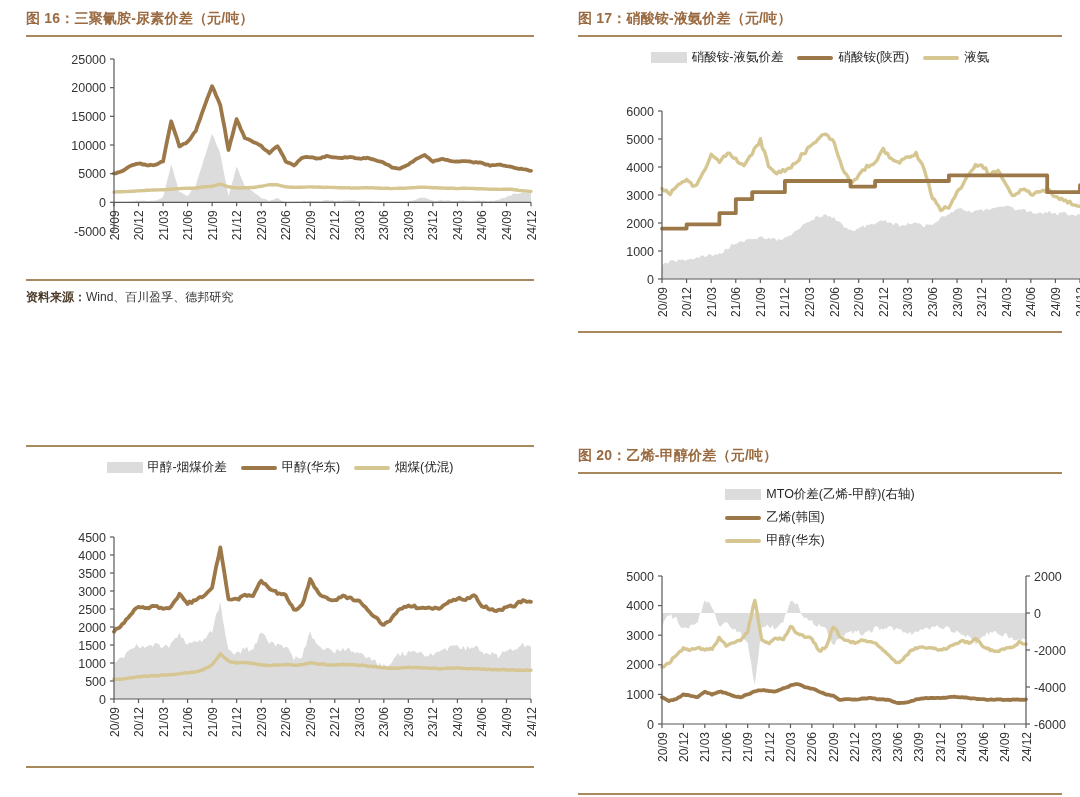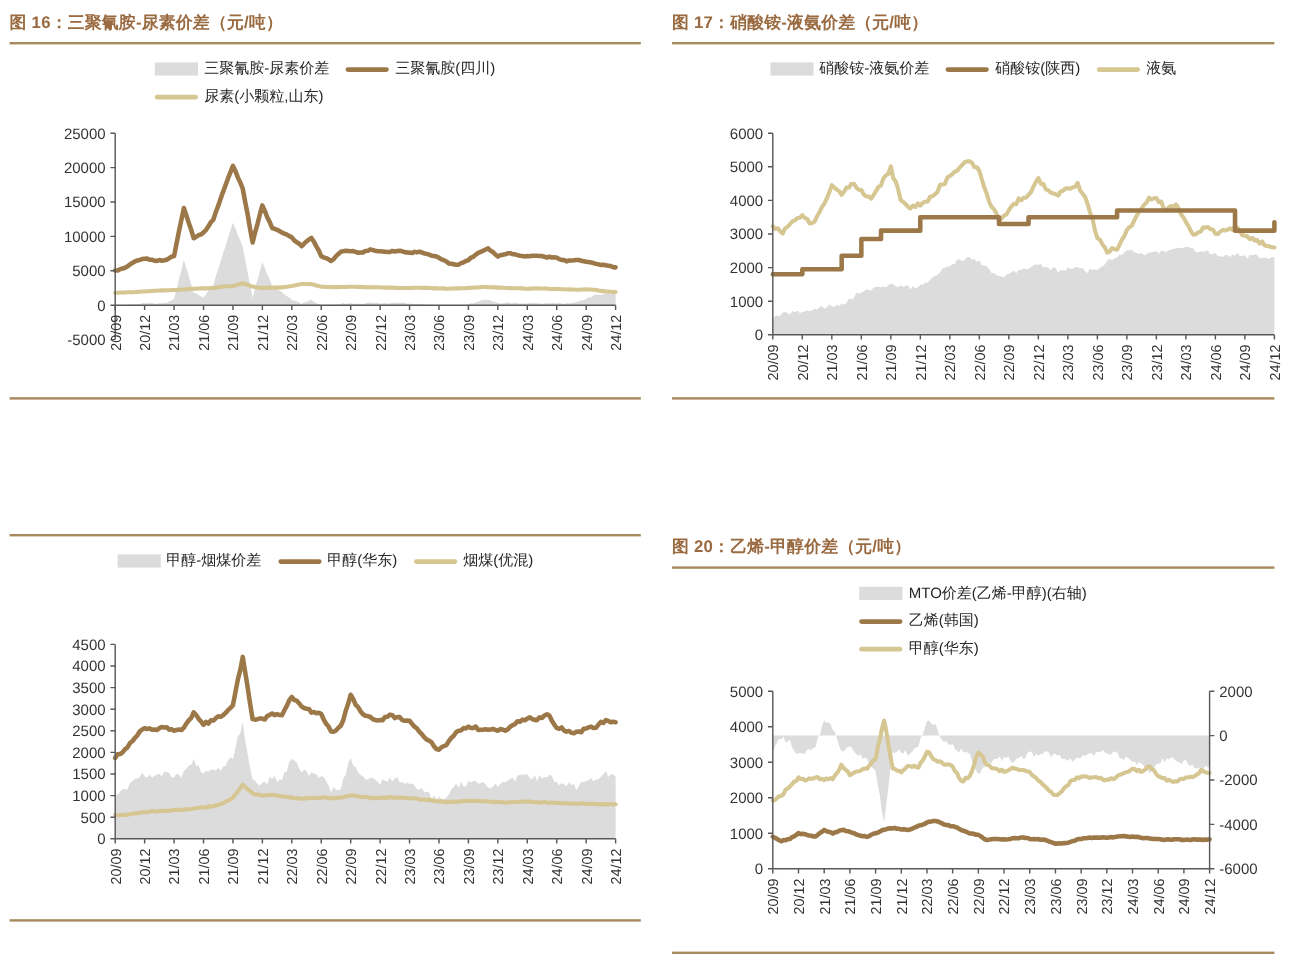--- a/index.html
+++ b/index.html
@@ -1,18 +1,18 @@
 <!DOCTYPE html>
 <html><head>
 <meta charset="utf-8">
 <style>
   html,body{margin:0;padding:0;background:#ffffff;}
   body{width:1080px;font-family:"Liberation Sans",sans-serif;-webkit-font-smoothing:antialiased;}
   .grid{display:grid;grid-template-columns:540px 540px;grid-template-rows:437px 360px;width:1080px;}
-  .panel{box-sizing:border-box;padding:8px 6px 0 8px;overflow:hidden;}
+  .panel{box-sizing:border-box;padding:8px 6px 0 8px;overflow:hidden;margin-left:18px;}
   .panel.right{padding-left:20px;padding-right:18px;}
   .fig-title{font-size:14px;font-weight:bold;color:#9A6A40;letter-spacing:.2px;margin:2px 0 7px 0;}
   .title-rule{height:2px;background:#A8895E;margin-bottom:12px;}
   .legend-wrap{text-align:center;}
   .legend-wrap.toprow{height:52px;}
   .legend-wrap.botrow{height:70px;}
   .legend{display:inline-block;text-align:left;}
   .legend-row{display:flex;align-items:center;margin-bottom:6px;}
   .legend-item{display:flex;align-items:center;margin-right:14px;}
   .legend-item:last-child{margin-right:0;}
@@ -27,35 +27,20 @@
   .source-label{font-weight:bold;color:#4a3a28;}
 </style>
 </head>
 <body>
 
 <div class="grid">
 
   <section class="panel">
     <div class="fig-title">图 16：三聚氰胺-尿素价差（元/吨）</div>
     <div class="title-rule"></div>
-    <div class="legend-wrap toprow"><div class="legend" id="legend-fig16"><div class="legend-row">
-            <span class="legend-item">
-              <span class="sw sw-area"></span>
-              <span class="legend-label">三聚氰胺-尿素价差</span>
-            </span>
-            <span class="legend-item">
-              <span class="sw sw-dark"></span>
-              <span class="legend-label">三聚氰胺(四川)</span>
-            </span>
-          </div><div class="legend-row">
-            <span class="legend-item">
-              <span class="sw sw-light"></span>
-              <span class="legend-label">尿素(小颗粒,山东)</span>
-            </span>
-          </div></div></div>
     <svg class="chart-svg" id="svg-fig16" width="530" height="228" viewBox="0 0 530 228" style="font-family: &quot;Liberation Sans&quot;, sans-serif;">
         <path d="M88.0,153.3 L88.0,153.3 L90.0,153.3 L92.1,153.0 L94.1,153.1 L96.2,152.9 L98.2,153.1 L100.3,152.9 L102.3,152.8 L104.4,152.8 L106.4,152.6 L108.4,152.6 L110.5,151.6 L112.5,151.8 L114.6,151.8 L116.6,151.6 L118.7,151.5 L120.7,152.2 L122.8,152.1 L124.8,151.8 L126.8,151.7 L128.9,151.6 L130.9,151.2 L133.0,150.2 L135.0,149.6 L137.1,147.7 L139.1,140.1 L141.1,131.7 L143.2,124.1 L145.2,115.6 L147.3,122.4 L149.3,128.9 L151.4,136.4 L153.4,143.2 L155.5,143.6 L157.5,144.9 L159.5,146.0 L161.6,147.0 L163.6,144.4 L165.7,141.1 L167.7,138.6 L169.8,136.7 L171.8,129.3 L173.9,122.9 L175.9,116.9 L177.9,110.1 L180.0,103.9 L182.0,97.4 L184.1,90.7 L186.1,84.7 L188.2,89.2 L190.2,94.9 L192.3,99.6 L194.3,104.7 L196.3,115.4 L198.4,126.3 L200.4,136.0 L202.5,147.3 L204.5,139.3 L206.6,132.4 L208.6,125.1 L210.6,117.4 L212.7,122.3 L214.7,127.4 L216.8,132.2 L218.8,137.6 L220.9,138.1 L222.9,139.3 L225.0,141.3 L227.0,142.4 L229.0,144.5 L231.1,145.8 L233.1,147.0 L235.2,149.2 L237.2,149.5 L239.3,150.1 L241.3,151.0 L243.4,152.3 L245.4,151.1 L247.4,150.7 L249.5,149.7 L251.5,148.8 L253.6,150.5 L255.6,151.7 L257.7,152.4 L259.7,152.8 L261.8,153.3 L263.8,153.3 L265.8,152.8 L267.9,153.3 L269.9,152.9 L272.0,152.8 L274.0,152.8 L276.1,152.4 L278.1,151.6 L280.1,152.4 L282.2,152.0 L284.2,151.8 L286.3,152.2 L288.3,152.3 L290.4,152.0 L292.4,152.2 L294.5,152.5 L296.5,151.7 L298.5,151.2 L300.6,150.8 L302.6,151.3 L304.7,151.6 L306.7,151.3 L308.8,152.1 L310.8,151.7 L312.9,151.5 L314.9,152.0 L316.9,151.8 L319.0,151.4 L321.0,151.2 L323.1,151.2 L325.1,151.2 L327.2,151.1 L329.2,151.2 L331.3,152.2 L333.3,152.0 L335.3,152.4 L337.4,152.4 L339.4,152.1 L341.5,152.4 L343.5,152.3 L345.6,152.9 L347.6,152.7 L349.6,153.0 L351.7,152.9 L353.7,152.8 L355.8,153.3 L357.8,153.0 L359.9,153.3 L361.9,152.9 L364.0,153.3 L366.0,153.0 L368.0,153.0 L370.1,153.3 L372.1,153.3 L374.2,153.3 L376.2,153.3 L378.3,153.2 L380.3,153.3 L382.4,152.4 L384.4,151.8 L386.4,151.8 L388.5,150.9 L390.5,150.5 L392.6,149.3 L394.6,148.8 L396.7,148.8 L398.7,148.7 L400.8,149.4 L402.8,150.2 L404.8,150.9 L406.9,151.4 L408.9,151.9 L411.0,151.8 L413.0,151.6 L415.1,150.5 L417.1,151.7 L419.1,151.4 L421.2,151.3 L423.2,151.2 L425.3,152.2 L427.3,152.0 L429.4,152.0 L431.4,151.9 L433.5,151.6 L435.5,151.5 L437.5,151.3 L439.6,152.0 L441.6,151.5 L443.7,152.3 L445.7,151.7 L447.8,151.7 L449.8,151.7 L451.9,151.4 L453.9,151.6 L455.9,152.0 L458.0,151.5 L460.0,152.0 L462.1,152.4 L464.1,151.6 L466.2,151.9 L468.2,151.5 L470.3,151.3 L472.3,150.7 L474.3,150.3 L476.4,149.1 L478.4,149.3 L480.5,148.0 L482.5,146.8 L484.6,146.9 L486.6,145.1 L488.6,144.4 L490.7,144.7 L492.7,144.7 L494.8,144.3 L496.8,143.6 L498.9,143.2 L500.9,143.9 L503.0,143.8 L505.0,144.2 L505.0,153.3 Z" fill="#DCDCDC" stroke="none"></path>
         <path d="M88.0,143.1 L90.0,142.9 L92.1,142.8 L94.1,142.7 L96.2,142.7 L98.2,142.6 L100.3,142.6 L102.3,142.5 L104.4,142.4 L106.4,142.2 L108.4,142.2 L110.5,141.9 L112.5,141.9 L114.6,141.7 L116.6,141.6 L118.7,141.5 L120.7,141.3 L122.8,141.3 L124.8,141.1 L126.8,141.0 L128.9,141.0 L130.9,140.9 L133.0,140.9 L135.0,140.7 L137.1,140.7 L139.1,140.6 L141.1,140.5 L143.2,140.2 L145.2,140.2 L147.3,140.0 L149.3,139.9 L151.4,139.6 L153.4,139.6 L155.5,139.5 L157.5,139.4 L159.5,139.3 L161.6,139.3 L163.6,139.3 L165.7,139.2 L167.7,139.1 L169.8,139.0 L171.8,138.7 L173.9,138.4 L175.9,138.0 L177.9,138.0 L180.0,137.6 L182.0,137.6 L184.1,137.5 L186.1,137.4 L188.2,136.7 L190.2,136.1 L192.3,135.6 L194.3,135.1 L196.3,135.7 L198.4,136.3 L200.4,137.2 L202.5,137.8 L204.5,138.1 L206.6,138.5 L208.6,138.8 L210.6,138.9 L212.7,138.9 L214.7,138.9 L216.8,138.8 L218.8,138.7 L220.9,138.7 L222.9,138.7 L225.0,138.4 L227.0,138.5 L229.0,138.2 L231.1,137.9 L233.1,137.5 L235.2,137.3 L237.2,136.9 L239.3,136.4 L241.3,136.1 L243.4,135.7 L245.4,135.7 L247.4,135.6 L249.5,135.8 L251.5,135.8 L253.6,136.3 L255.6,136.9 L257.7,137.4 L259.7,137.9 L261.8,138.0 L263.8,138.1 L265.8,138.2 L267.9,138.3 L269.9,138.4 L272.0,138.3 L274.0,138.3 L276.1,138.2 L278.1,138.1 L280.1,138.1 L282.2,137.9 L284.2,137.9 L286.3,138.0 L288.3,138.0 L290.4,138.1 L292.4,138.0 L294.5,138.3 L296.5,138.3 L298.5,138.5 L300.6,138.3 L302.6,138.4 L304.7,138.4 L306.7,138.4 L308.8,138.5 L310.8,138.6 L312.9,138.7 L314.9,138.7 L316.9,138.7 L319.0,138.7 L321.0,138.9 L323.1,138.8 L325.1,139.1 L327.2,139.0 L329.2,139.0 L331.3,139.0 L333.3,139.0 L335.3,138.9 L337.4,138.8 L339.4,138.8 L341.5,138.8 L343.5,138.9 L345.6,138.8 L347.6,138.9 L349.6,139.0 L351.7,139.0 L353.7,139.3 L355.8,139.1 L357.8,139.4 L359.9,139.2 L361.9,139.3 L364.0,139.6 L366.0,139.6 L368.0,139.4 L370.1,139.4 L372.1,139.3 L374.2,139.3 L376.2,139.2 L378.3,139.2 L380.3,139.1 L382.4,138.9 L384.4,138.9 L386.4,138.7 L388.5,138.6 L390.5,138.5 L392.6,138.3 L394.6,138.2 L396.7,138.2 L398.7,138.3 L400.8,138.4 L402.8,138.5 L404.8,138.5 L406.9,138.7 L408.9,138.7 L411.0,138.8 L413.0,139.0 L415.1,139.0 L417.1,139.1 L419.1,139.2 L421.2,139.2 L423.2,139.2 L425.3,139.3 L427.3,139.3 L429.4,139.5 L431.4,139.6 L433.5,139.5 L435.5,139.4 L437.5,139.3 L439.6,139.2 L441.6,139.4 L443.7,139.4 L445.7,139.4 L447.8,139.5 L449.8,139.7 L451.9,139.8 L453.9,139.7 L455.9,139.8 L458.0,139.9 L460.0,140.0 L462.1,140.1 L464.1,140.3 L466.2,140.1 L468.2,140.2 L470.3,140.3 L472.3,140.4 L474.3,140.4 L476.4,140.2 L478.4,140.3 L480.5,140.1 L482.5,140.3 L484.6,140.3 L486.6,140.5 L488.6,140.7 L490.7,141.0 L492.7,141.4 L494.8,141.6 L496.8,141.8 L498.9,141.9 L500.9,142.1 L503.0,142.4 L505.0,142.4" fill="none" stroke="#D6C692" stroke-width="3.4" stroke-linejoin="round" stroke-linecap="round"></path>
         <path d="M88.0,124.4 L90.0,124.4 L92.1,123.3 L94.1,122.8 L96.2,122.1 L98.2,121.0 L100.3,119.4 L102.3,118.1 L104.4,116.9 L106.4,116.1 L108.4,115.6 L110.5,114.9 L112.5,114.6 L114.6,114.4 L116.6,115.5 L118.7,115.4 L120.7,116.3 L122.8,116.4 L124.8,115.7 L126.8,116.3 L128.9,115.9 L130.9,115.4 L133.0,114.2 L135.0,112.8 L137.1,112.3 L139.1,102.0 L141.1,91.9 L143.2,82.0 L145.2,72.3 L147.3,78.6 L149.3,84.7 L151.4,90.7 L153.4,97.5 L155.5,96.3 L157.5,94.9 L159.5,94.5 L161.6,92.7 L163.6,90.7 L165.7,87.6 L167.7,84.2 L169.8,82.0 L171.8,75.9 L173.9,70.4 L175.9,64.4 L177.9,58.8 L180.0,53.1 L182.0,47.7 L184.1,42.4 L186.1,37.2 L188.2,41.6 L190.2,46.8 L192.3,51.2 L194.3,56.3 L196.3,67.2 L198.4,77.8 L200.4,89.7 L202.5,101.0 L204.5,93.0 L206.6,85.5 L208.6,77.5 L210.6,70.2 L212.7,74.7 L214.7,80.0 L216.8,84.1 L218.8,89.0 L220.9,89.8 L222.9,90.5 L225.0,91.6 L227.0,92.9 L229.0,93.7 L231.1,94.5 L233.1,95.8 L235.2,96.8 L237.2,99.3 L239.3,100.9 L241.3,102.1 L243.4,104.2 L245.4,102.1 L247.4,100.2 L249.5,98.5 L251.5,97.3 L253.6,100.5 L255.6,104.3 L257.7,107.9 L259.7,112.5 L261.8,113.6 L263.8,114.1 L265.8,115.1 L267.9,116.5 L269.9,115.0 L272.0,112.4 L274.0,110.6 L276.1,108.8 L278.1,108.3 L280.1,107.9 L282.2,108.1 L284.2,108.3 L286.3,108.2 L288.3,108.9 L290.4,109.6 L292.4,109.4 L294.5,109.4 L296.5,108.1 L298.5,108.0 L300.6,106.8 L302.6,107.4 L304.7,107.9 L306.7,108.3 L308.8,108.4 L310.8,108.6 L312.9,108.8 L314.9,109.0 L316.9,109.0 L319.0,108.1 L321.0,108.6 L323.1,108.2 L325.1,108.0 L327.2,108.4 L329.2,109.1 L331.3,109.4 L333.3,109.5 L335.3,109.9 L337.4,108.9 L339.4,109.3 L341.5,108.7 L343.5,109.4 L345.6,110.2 L347.6,110.5 L349.6,111.2 L351.7,112.1 L353.7,112.4 L355.8,112.8 L357.8,113.8 L359.9,115.2 L361.9,115.8 L364.0,116.9 L366.0,118.5 L368.0,118.8 L370.1,119.2 L372.1,119.6 L374.2,119.5 L376.2,118.3 L378.3,117.6 L380.3,116.5 L382.4,115.8 L384.4,113.7 L386.4,113.0 L388.5,111.2 L390.5,109.8 L392.6,108.9 L394.6,107.9 L396.7,106.9 L398.7,105.9 L400.8,107.9 L402.8,109.0 L404.8,111.1 L406.9,112.8 L408.9,111.7 L411.0,111.3 L413.0,110.9 L415.1,110.1 L417.1,110.0 L419.1,110.8 L421.2,110.9 L423.2,111.6 L425.3,112.1 L427.3,112.4 L429.4,112.7 L431.4,112.4 L433.5,112.6 L435.5,112.2 L437.5,112.2 L439.6,112.2 L441.6,112.3 L443.7,112.4 L445.7,113.0 L447.8,113.6 L449.8,113.0 L451.9,113.6 L453.9,113.3 L455.9,113.8 L458.0,114.9 L460.0,115.6 L462.1,115.7 L464.1,116.8 L466.2,116.1 L468.2,116.1 L470.3,115.9 L472.3,115.6 L474.3,115.6 L476.4,116.3 L478.4,116.7 L480.5,117.1 L482.5,117.4 L484.6,117.7 L486.6,118.2 L488.6,118.9 L490.7,119.3 L492.7,119.8 L494.8,119.6 L496.8,120.1 L498.9,120.4 L500.9,120.7 L503.0,121.6 L505.0,121.8" fill="none" stroke="#9C7848" stroke-width="3.8" stroke-linejoin="round" stroke-linecap="round"></path>
         <line x1="88" y1="10" x2="88" y2="182" stroke="#595959" stroke-width="1.2"></line>
         <line x1="84" y1="10" x2="88" y2="10" stroke="#595959" stroke-width="1.2"></line>
         <text x="80" y="14.5" text-anchor="end" font-size="12.5" fill="#333333">25000</text>
         <line x1="84" y1="38.66666666666667" x2="88" y2="38.66666666666667" stroke="#595959" stroke-width="1.2"></line>
         <text x="80" y="43.16666666666667" text-anchor="end" font-size="12.5" fill="#333333">20000</text>
         <line x1="84" y1="67.33333333333334" x2="88" y2="67.33333333333334" stroke="#595959" stroke-width="1.2"></line>
@@ -100,20 +85,21 @@
         <line x1="431.4117647058824" y1="153.33333333333334" x2="431.4117647058824" y2="157.33333333333334" stroke="#595959" stroke-width="1.2"></line>
         <text text-anchor="end" font-size="12" fill="#333333" transform="translate(435.9117647058824 161.33333333333334) rotate(-90)">24/03</text>
         <line x1="455.94117647058823" y1="153.33333333333334" x2="455.94117647058823" y2="157.33333333333334" stroke="#595959" stroke-width="1.2"></line>
         <text text-anchor="end" font-size="12" fill="#333333" transform="translate(460.44117647058823 161.33333333333334) rotate(-90)">24/06</text>
         <line x1="480.47058823529414" y1="153.33333333333334" x2="480.47058823529414" y2="157.33333333333334" stroke="#595959" stroke-width="1.2"></line>
         <text text-anchor="end" font-size="12" fill="#333333" transform="translate(484.97058823529414 161.33333333333334) rotate(-90)">24/09</text>
         <line x1="505" y1="153.33333333333334" x2="505" y2="157.33333333333334" stroke="#595959" stroke-width="1.2"></line>
         <text text-anchor="end" font-size="12" fill="#333333" transform="translate(509.5 161.33333333333334) rotate(-90)">24/12</text>
       </svg>
     <div class="src-rule"></div>
+    <div class="source-line"><span class="source-label">资料来源：</span><span>Wind、百川盈孚、德邦研究</span></div>
   </section>
 
   <section class="panel right">
     <div class="fig-title">图 17：硝酸铵-液氨价差（元/吨）</div>
     <div class="title-rule"></div>
     <div class="legend-wrap toprow"><div class="legend" id="legend-fig17"><div class="legend-row">
             <span class="legend-item">
               <span class="sw sw-area"></span>
               <span class="legend-label">硝酸铵-液氨价差</span>
             </span>

